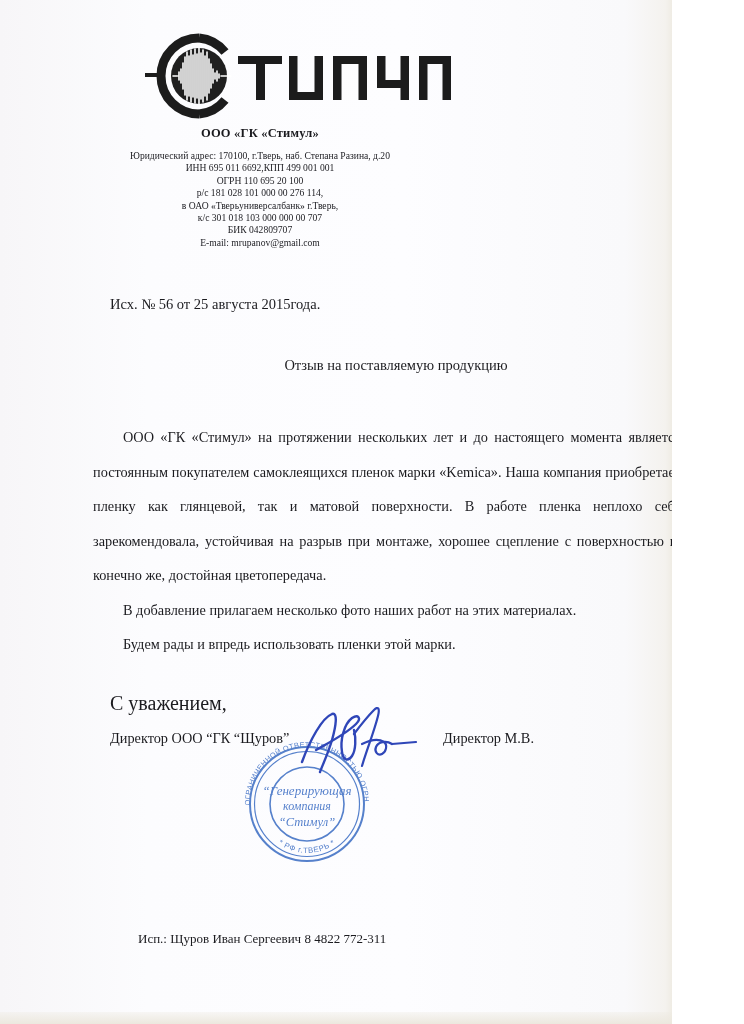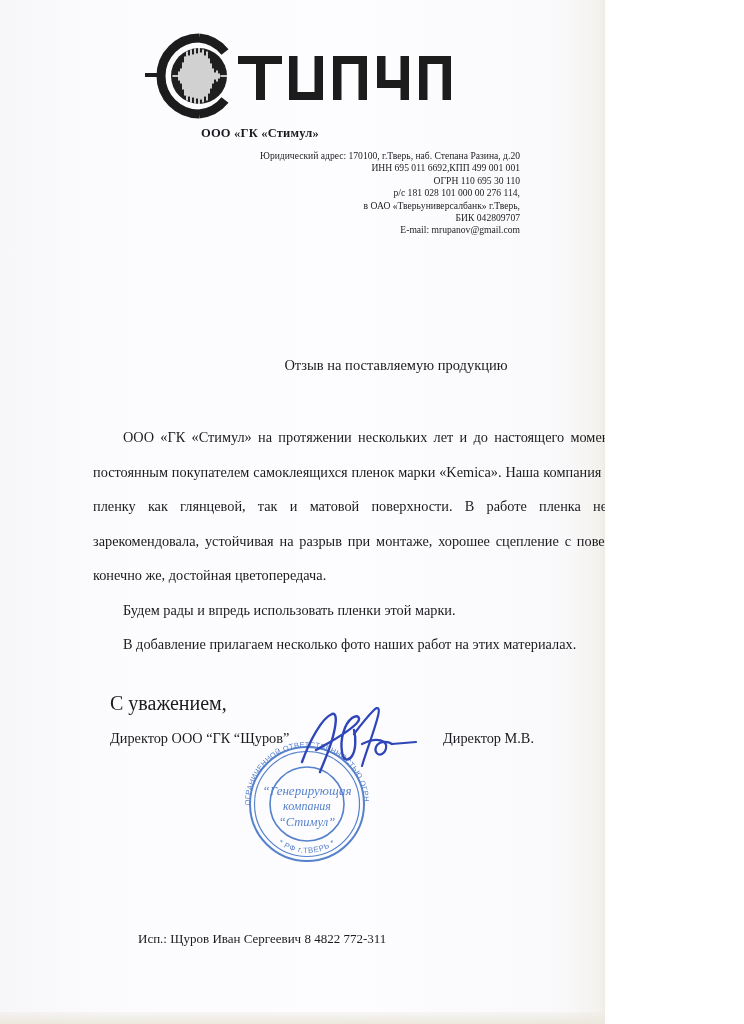--- a/index.html
+++ b/index.html
@@ -6,21 +6,21 @@
   html, body {
     margin: 0;
     padding: 0;
     background: #ffffff;
   }
   body {
     font-family: "Liberation Serif", "DejaVu Serif", serif;
   }
   .page {
     position: relative;
-    width: 605px;
+    width: 672px;
     height: 1024px;
     overflow: hidden;
     background: #f97316;
     color: #1b1b1f;
   }
   
   .paper-tint {
     position: absolute;
     inset: 0;
     background:
@@ -73,21 +73,21 @@
   .requisites {
     position: absolute;
     left: 0;
     top: 150px;
     width: 520px;
     text-align: center;
     font-size: 9.6px;
     line-height: 12.4px;
     color: #222227;
   }
-  .requisites div { white-space: nowrap; text-align: right; }
+  .requisites div { white-space: nowrap; }
   .req-email a,
   .req-email .mail {
     color: #222227;
   }
 
   
   .ref-line {
     position: absolute;
     left: 110px;
     top: 296px;
@@ -238,34 +238,36 @@
         <rect x="305.5" y="28" width="8.5" height="44"></rect>
       </g>
     </svg>
   </div>
 
   <div class="company-name">ООО «ГК «Стимул»</div>
 
   <div class="requisites">
     <div>Юридический адрес: 170100, г.Тверь, наб. Степана Разина, д.20</div>
     <div>ИНН 695 011 6692,КПП 499 001 001</div>
-    <div>ОГРН 110 695 30 110</div>
+    <div>ОГРН 110 695 20 100</div>
     <div>р/с 181 028 101 000 00 276 114,</div>
     <div>в ОАО «Тверьуниверсалбанк»  г.Тверь,</div>
+    <div>к/с 301 018 103 000 000 00 707</div>
     <div>БИК 042809707</div>
     <div class="req-email"><span>E-mail: </span><span class="mail">mrupanov@gmail.com</span></div>
   </div>
 
+  <div class="ref-line">Исх. № 56 от 25 августа 2015года.</div>
 
   <div class="doc-title">Отзыв на поставляемую продукцию</div>
 
   <div class="body-text">
     <p>ООО «ГК «Стимул» на протяжении нескольких лет и до настоящего момента является постоянным покупателем самоклеящихся пленок марки «Kemica». Наша компания приобретает пленку как глянцевой, так и матовой поверхности. В работе пленка неплохо себя зарекомендовала, устойчивая на разрыв при монтаже, хорошее сцепление с поверхностью и, конечно же, достойная цветопередача.</p>
+    <p class="p-short">В добавление прилагаем несколько фото наших работ на этих материалах.</p>
     <p class="p-short">Будем рады и впредь использовать пленки этой марки.</p>
-    <p class="p-short">В добавление прилагаем несколько фото наших работ на этих материалах.</p>
   </div>
 
   <div class="sig-regards">С уважением,</div>
 
   <div class="sig-row">
     <span class="sig-title">Директор ООО “ГК “Щуров”</span>
     <span class="sig-name">Директор М.В.</span>
   </div>
 
   <div class="stamp">

